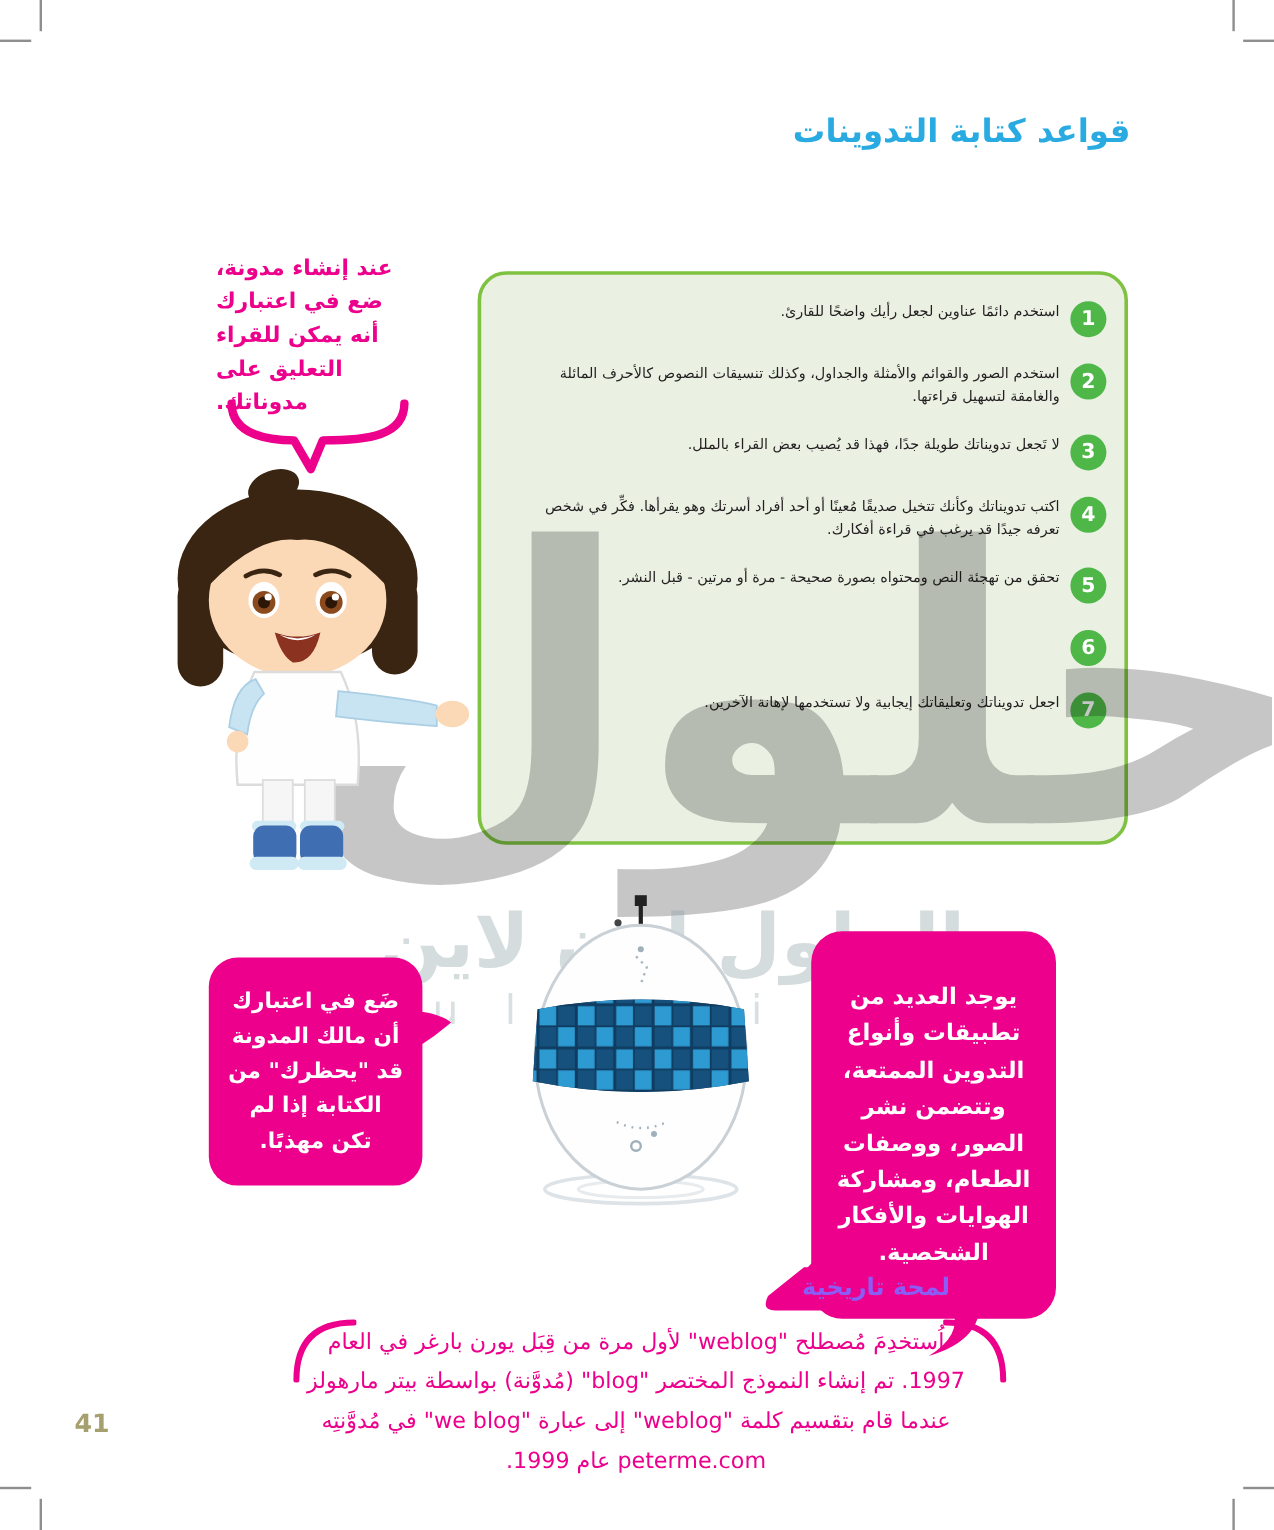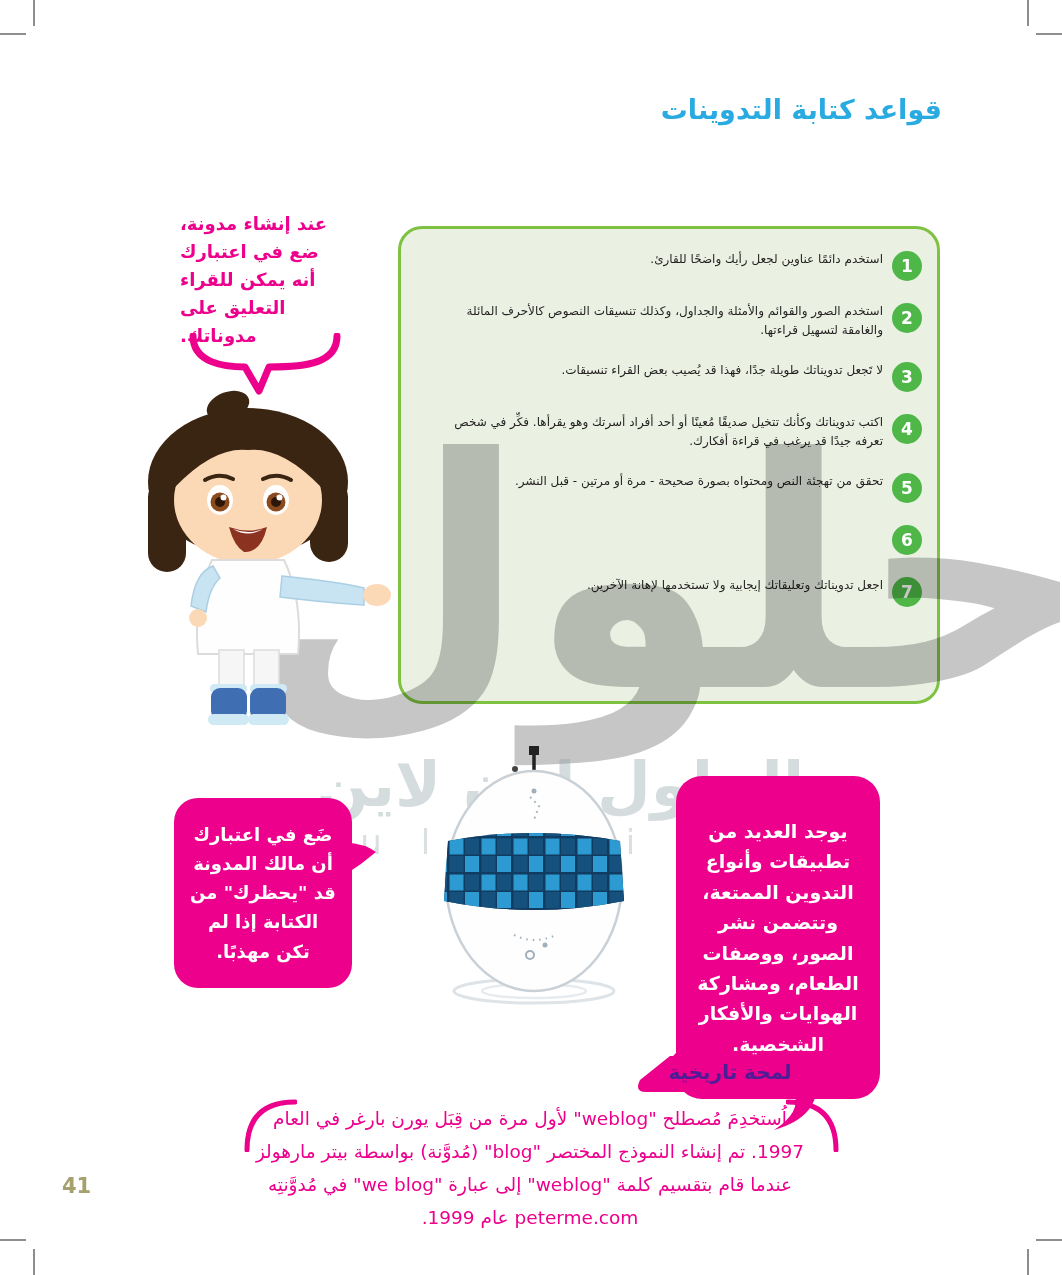--- a/index.html
+++ b/index.html
@@ -37,21 +37,21 @@
   
   .bubble { position:absolute; background:#ec008c; color:#fff; text-align:center; direction:rtl; z-index:5; font-weight:600; }
   .bubble-left { left:174px; top:798px; width:178px; border-radius:24px; padding:22px 16px; font-size:18px; line-height:1.62; }
   .bubble-right { left:676px; top:776px; width:204px; border-radius:26px; padding:40px 10px; font-size:19px; line-height:1.6; }
   .tail { position:absolute; }
   .tail-left-bubble { right:-26px; top:40px; }
   .tail-right-bubble { left:-16px; bottom:26px; }
 
   
   .hist-tab-shape { position:absolute; left:632px; top:1054px; z-index:4; }
-  .hist-title { position:absolute; left:652px; top:1060px; width:156px; text-align:center; color:#4c1d95; font-weight:bold; font-size:20px; direction:rtl; z-index:5; }
+  .hist-title { position:absolute; left:652px; top:1060px; width:156px; text-align:center; color:#8b5cf6; font-weight:bold; font-size:20px; direction:rtl; z-index:5; }
   .hist-bracket { position:absolute; z-index:4; }
   .hb-left { left:243px; top:1094px; }
   .hb-right { left:786px; top:1094px; }
   .hist-text { position:absolute; left:250px; top:1103px; width:560px; color:#ec008c; font-size:18.5px; line-height:1.78; text-align:center; direction:rtl; font-weight:500; z-index:4; }
 
   .page-num { position:absolute; left:62px; top:1174px; color:#a5a06d; font-size:21px; font-weight:bold; }
 </style>
 </head>
 <body>
 
@@ -81,21 +81,21 @@
     <div class="rule">
       <span class="rule-num">1</span>
       <span class="rule-text">استخدم دائمًا عناوين لجعل رأيك واضحًا للقارئ.</span>
     </div>
     <div class="rule">
       <span class="rule-num">2</span>
       <span class="rule-text">استخدم الصور والقوائم والأمثلة والجداول، وكذلك تنسيقات النصوص كالأحرف المائلة والغامقة لتسهيل قراءتها.</span>
     </div>
     <div class="rule">
       <span class="rule-num">3</span>
-      <span class="rule-text">لا تَجعل تدويناتك طويلة جدًا، فهذا قد يُصيب بعض القراء تنسيقات.</span>
+      <span class="rule-text">لا تَجعل تدويناتك طويلة جدًا، فهذا قد يُصيب بعض القراء بالملل.</span>
     </div>
     <div class="rule">
       <span class="rule-num">4</span>
       <span class="rule-text">اكتب تدويناتك وكأنك تتخيل صديقًا مُعينًا أو أحد أفراد أسرتك وهو يقرأها. فكِّر في شخص تعرفه جيدًا قد يرغب في قراءة أفكارك.</span>
     </div>
     <div class="rule">
       <span class="rule-num">5</span>
       <span class="rule-text">تحقق من تهجئة النص ومحتواه بصورة صحيحة - مرة أو مرتين - قبل النشر.</span>
     </div>
     <div class="rule">

